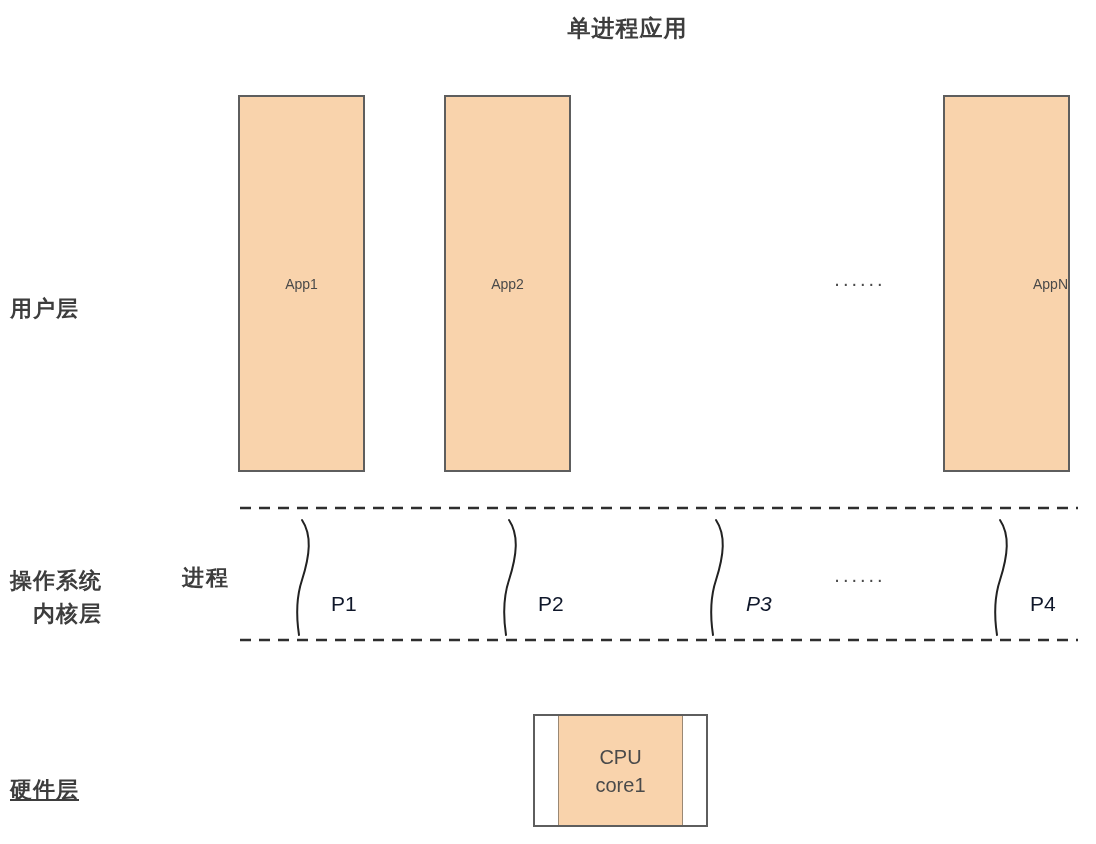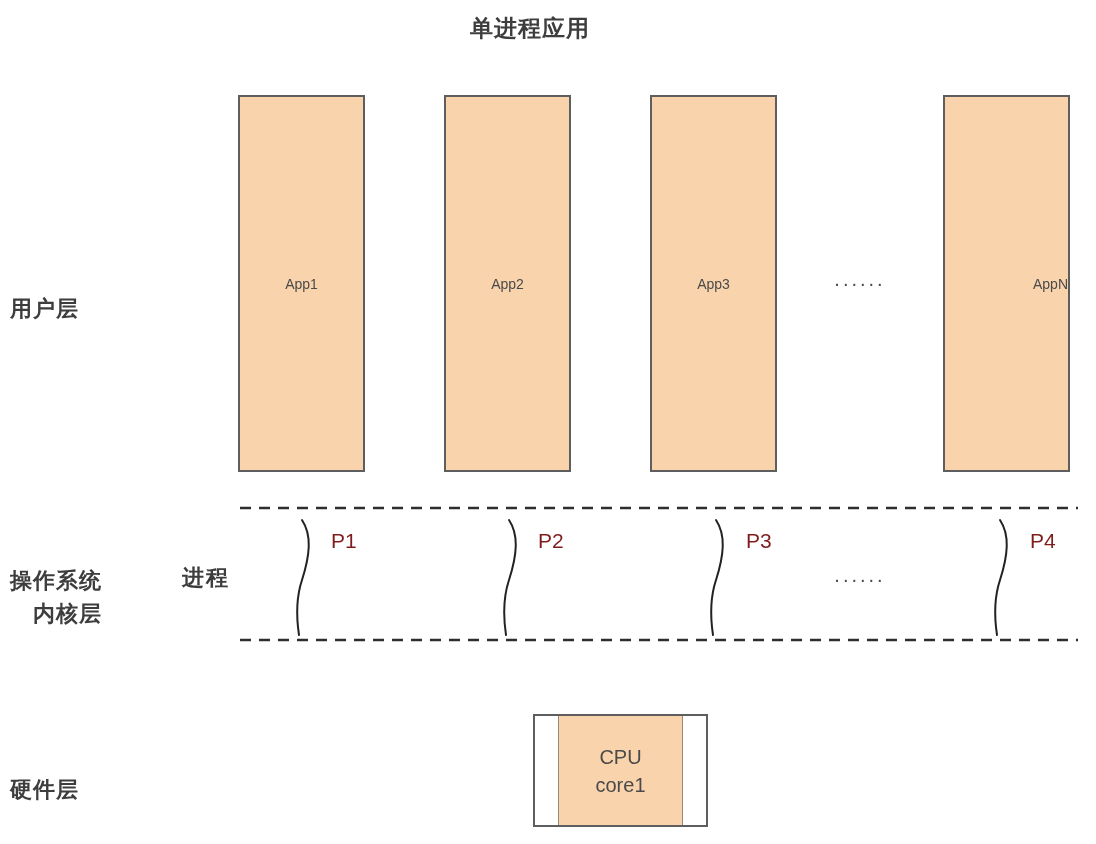--- a/index.html
+++ b/index.html
@@ -13,36 +13,37 @@
     width: 1096px;
     height: 844px;
     background: var(--bg, #ffffff);
     overflow: hidden;
     color: var(--text, #3d3d3d);
   }
   .abs { position: absolute; }
 
   .title {
     left: 470px; top: 13px; width: 315px;
+    text-align: center;
     font-size: 23px;
     font-weight: 700;
     letter-spacing: 1px;
     color: var(--text);
   }
 
   .layer-label {
     font-size: 22px;
     font-weight: 700;
     color: var(--text);
     letter-spacing: 1px;
     margin-top: 24px;
   }
   .layer-user     { left: 10px; top: 270px; }
   .layer-kernel   { left: 0px;  top: 540px; width: 102px; text-align: right; line-height: 33px; }
-  .layer-hardware { left: 10px; top: 751px; }
+  .layer-hardware { left: 10px; top: 751px; text-decoration: underline; }
 
   .app-box {
     top: 95px;
     width: 127px;
     height: 377px;
     box-sizing: border-box;
     background: var(--box-fill, #f9d3ac);
     border: 2px solid var(--box-border, #5e5e5e);
     display: flex;
     align-items: center;
@@ -70,28 +71,28 @@
   }
 
   .proc-label {
     left: 182px; top: 563px;
     font-size: 22px;
     font-weight: 700;
     color: var(--text);
     letter-spacing: 2px;
   }
   .p-item {
-    top: 529px;
+    top: 592px;
     width: 44px;
     font-size: 21px;
-    color: #7f1d1d;
+    color: #0f172a;
   }
   .p-1 { left: 331px; }
   .p-2 { left: 538px; }
-  .p-3 { left: 746px; }
+  .p-3 { left: 746px; font-style: italic; }
   .p-4 { left: 1030px; }
 
   .cpu-outer {
     left: 533px; top: 714px;
     width: 175px; height: 113px;
     box-sizing: border-box;
     background: #ffffff;
     border: 2px solid var(--box-border, #5e5e5e);
   }
   .cpu-inner {
@@ -124,23 +125,20 @@
     <div>内核层</div>
   </div>
   <div class="abs layer-label layer-hardware">硬件层</div>
 
   <div class="abs app-box app-1">
     <span>App1</span>
   </div>
   <div class="abs app-box app-2">
     <span>App2</span>
   </div>
-  <div class="abs app-box app-3">
-    <span>App3</span>
-  </div>
   <div class="abs app-box app-n">
     <span>AppN</span>
   </div>
   <div class="abs ellipsis apps-ellipsis">......</div>
 
   <svg class="abs svg-layer" width="1096" height="844" viewBox="0 0 1096 844">
     <line x1="240" y1="508" x2="1078" y2="508" stroke="#2e2e2e" stroke-width="2.5" stroke-dasharray="11 8"></line>
     <line x1="240" y1="640" x2="1078" y2="640" stroke="#2e2e2e" stroke-width="2.5" stroke-dasharray="11 8"></line>
     <path d="M0 0 C10 15 8 35 0 60 C-6 78 -6 95 -3 115" transform="translate(302,520)" fill="none" stroke="#222222" stroke-width="2" stroke-linecap="round"></path>
     <path d="M0 0 C10 15 8 35 0 60 C-6 78 -6 95 -3 115" transform="translate(509,520)" fill="none" stroke="#222222" stroke-width="2" stroke-linecap="round"></path>

